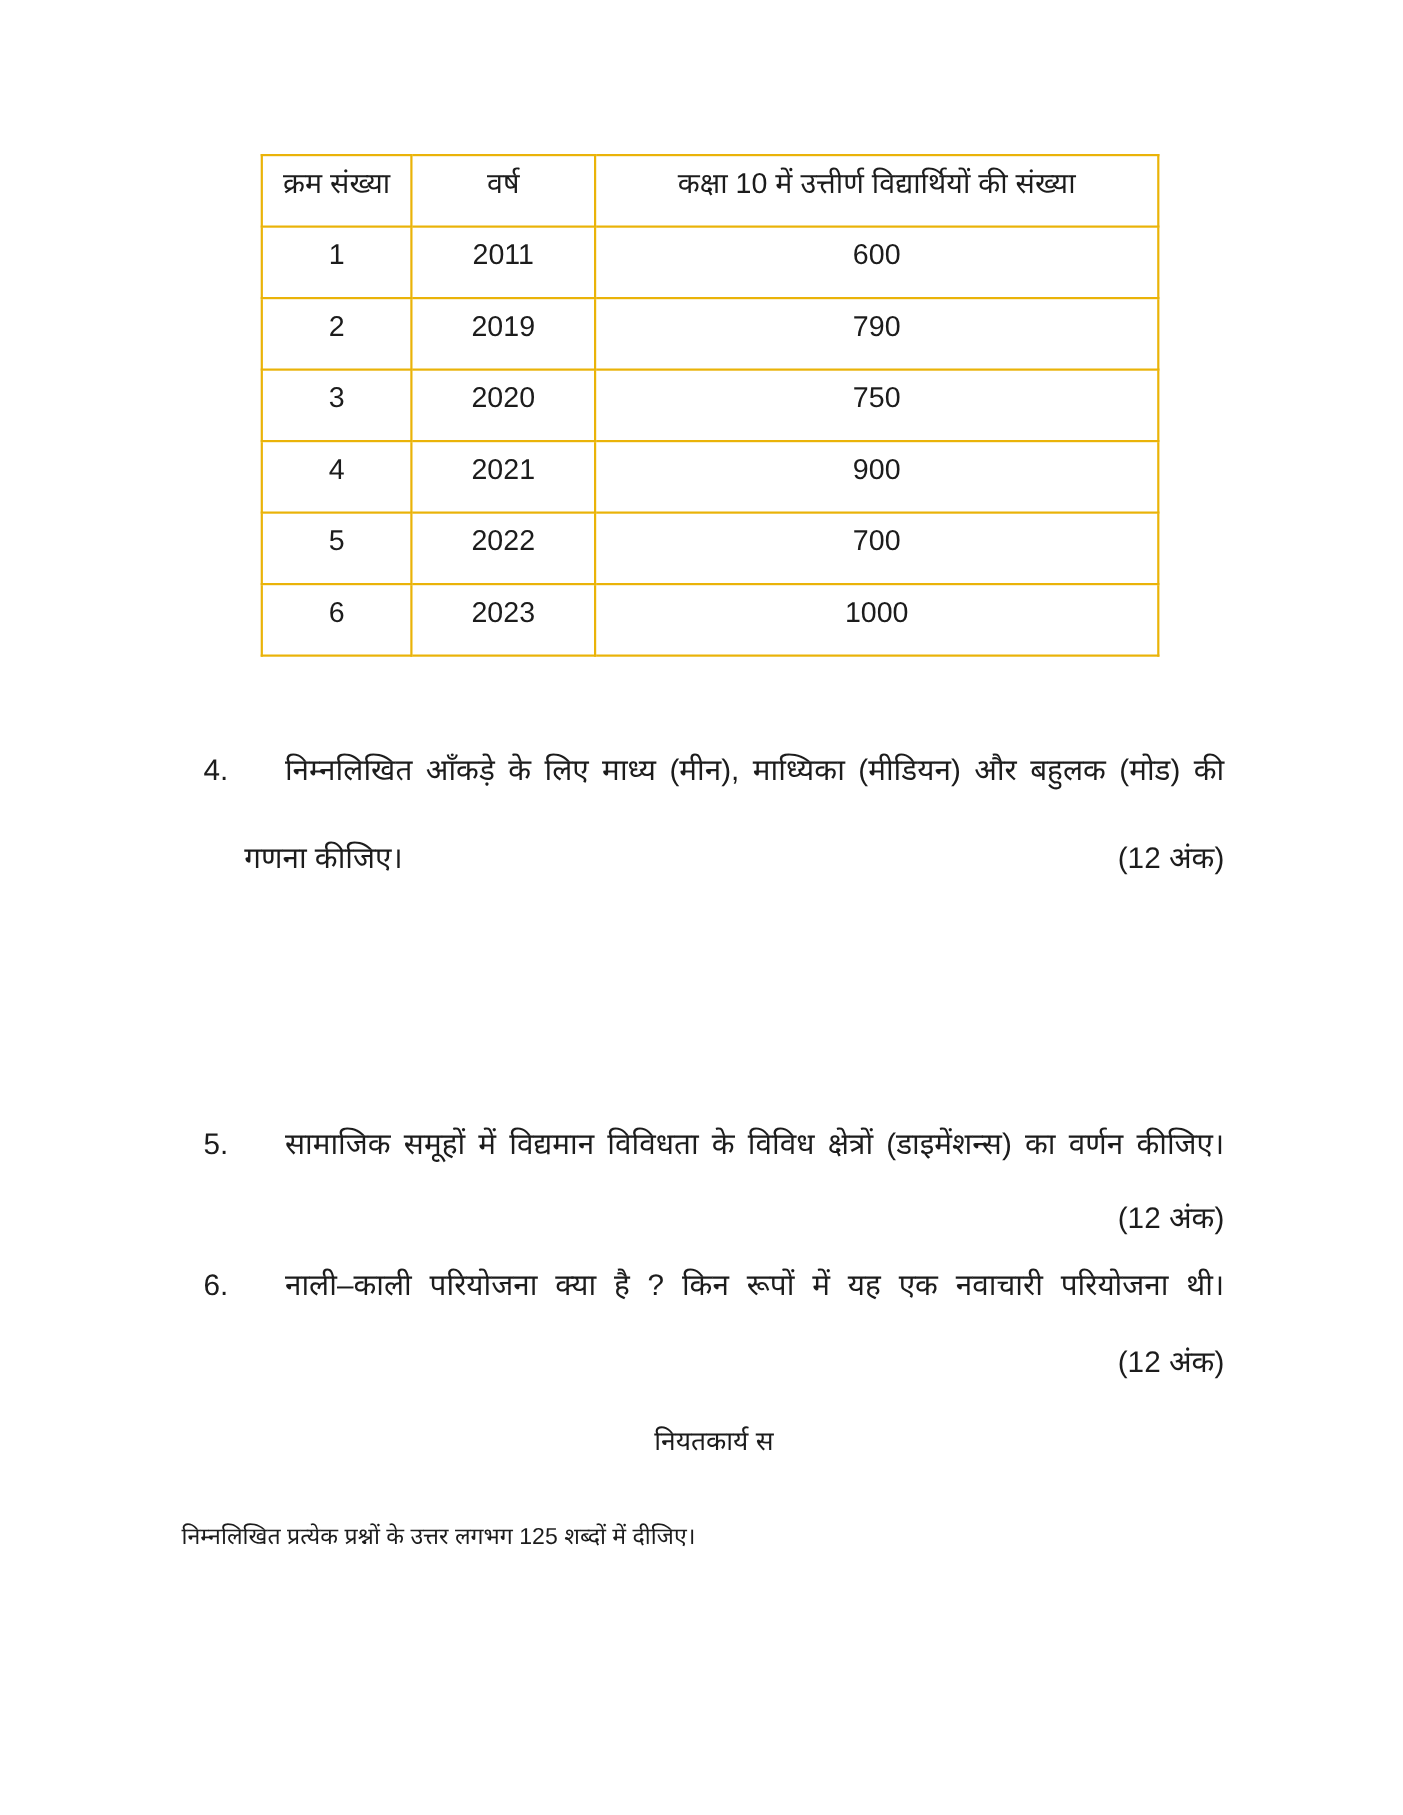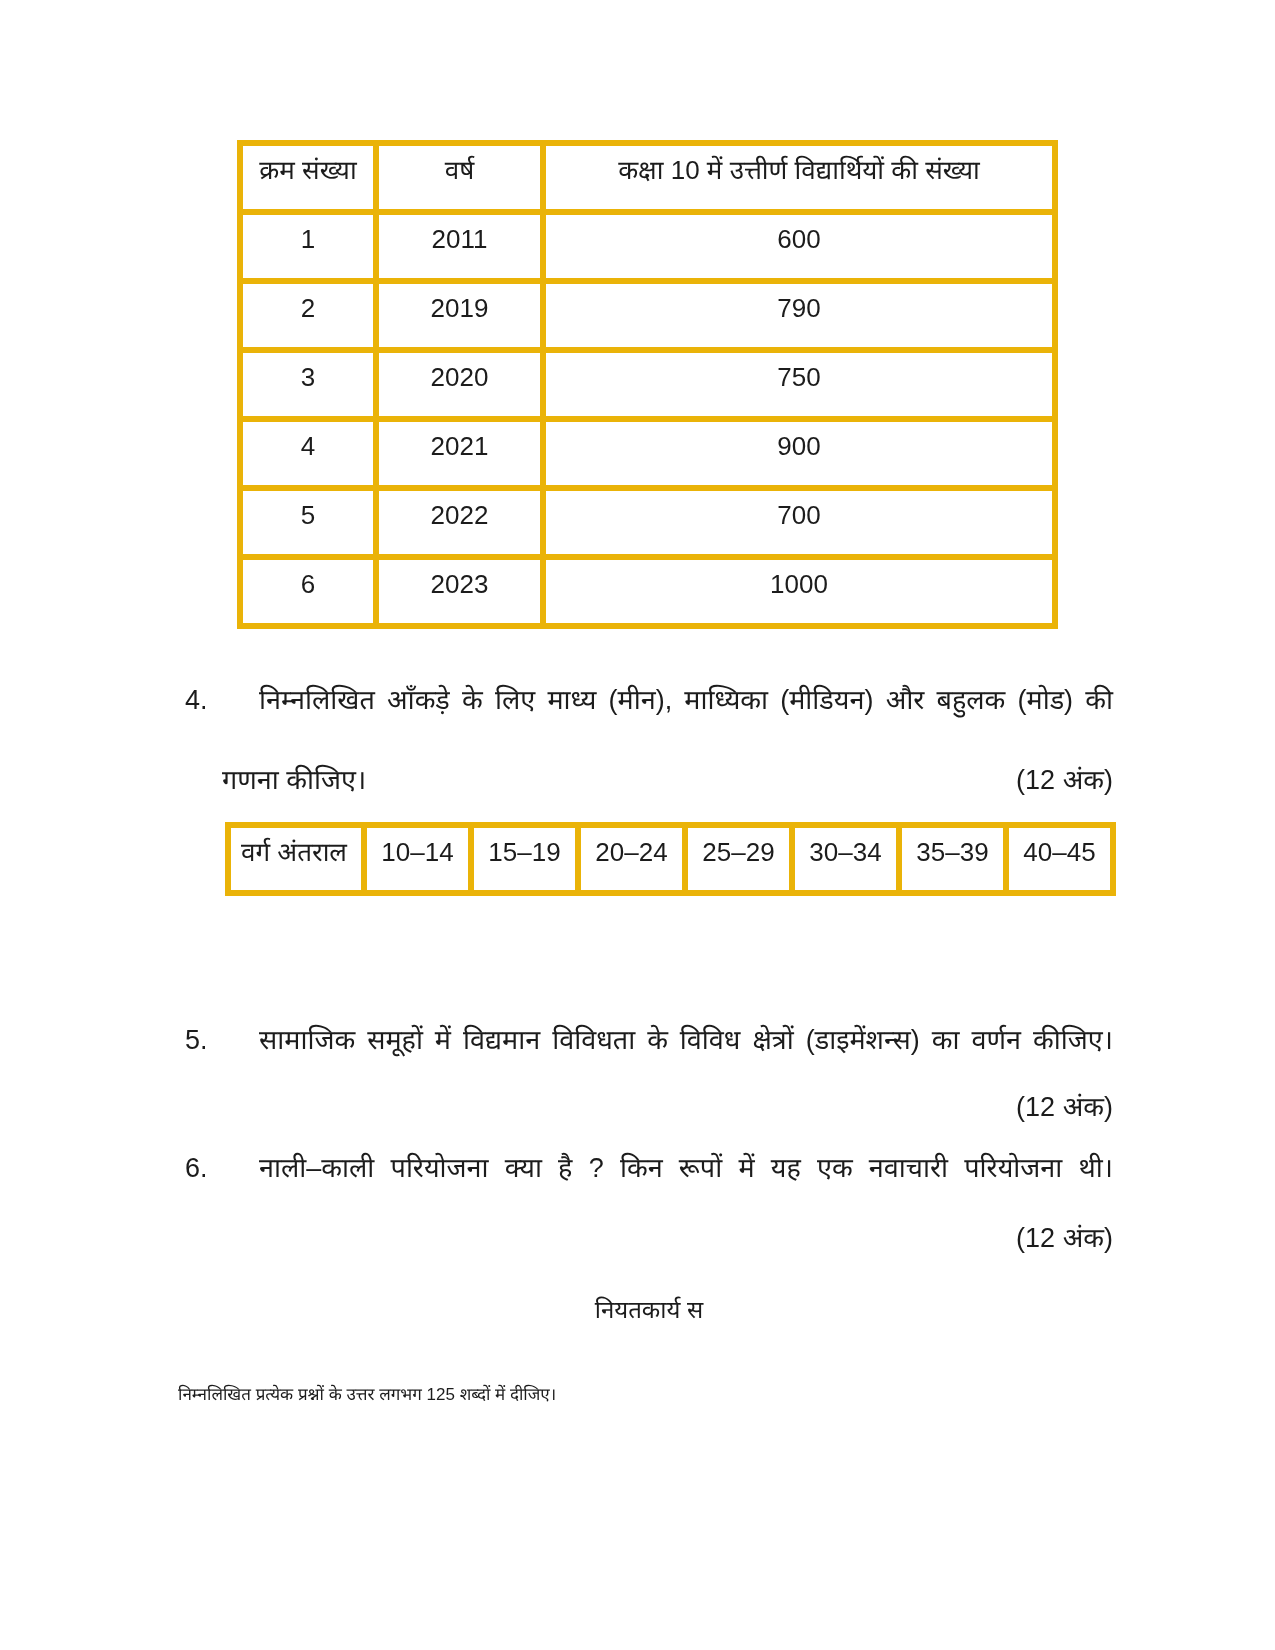--- a/index.html
+++ b/index.html
@@ -8,21 +8,21 @@
     background: #ffffff;
     color: #1c1c1c;
     font-family: "Liberation Sans", "DejaVu Sans", sans-serif;
     position: relative;
     overflow: hidden;
   }
 
   
   table { border-collapse: collapse; table-layout: fixed; }
   td {
-    border: 6px solid #eab308;
+    border: 2px solid #eab308;
     vertical-align: top;
     text-align: center;
     font-size: 26px;
     padding: 8px 4px 0 4px;
     line-height: 1.25;
     overflow: hidden;
   }
   #table1 { position: absolute; left: 237px; top: 140px; }
   #table1 td { height: 55px; }
   #table2 { position: absolute; left: 225px; top: 822px; }
@@ -51,23 +51,23 @@
   }
   .centerline {
     position: absolute;
     left: 185px;
     width: 928px;
     text-align: center;
     font-size: 24px;
   }
   .plainline {
     position: absolute;
-    left: 178px;
+    left: 165px;
     width: 990px;
-    font-size: 17px;
+    font-size: 21px;
   }
 </style>
 </head>
 <body>
 
 <table id="table1">
   <colgroup>
     <col style="width:136px">
       <col style="width:167px">
       <col style="width:512px">
@@ -126,30 +126,20 @@
     <col style="width:136px">
     <col style="width:107px">
       <col style="width:107px">
       <col style="width:107px">
     <col style="width:107px">
       <col style="width:107px">
       <col style="width:107px">
     <col style="width:107px">
   </colgroup>
   <tbody>
-    <tr>
-      <td class="rowlabel">वर्ग अंतराल</td>
-      <td>10–14</td>
-      <td>15–19</td>
-      <td>20–24</td>
-      <td>25–29</td>
-      <td>30–34</td>
-      <td>35–39</td>
-      <td>40–45</td>
-    </tr>
   </tbody>
 </table>
 
 <div class="qrow" style="top:1022px">
   <span class="qnum">5.</span>
   <span class="qtext jl">सामाजिक समूहों में विद्यमान विविधता के विविध क्षेत्रों (डाइमेंशन्स) का वर्णन कीजिए।</span>
 </div>
 <div class="marksline" style="top:1087px">(12 अंक)</div>
 
 <div class="qrow" style="top:1150px">

